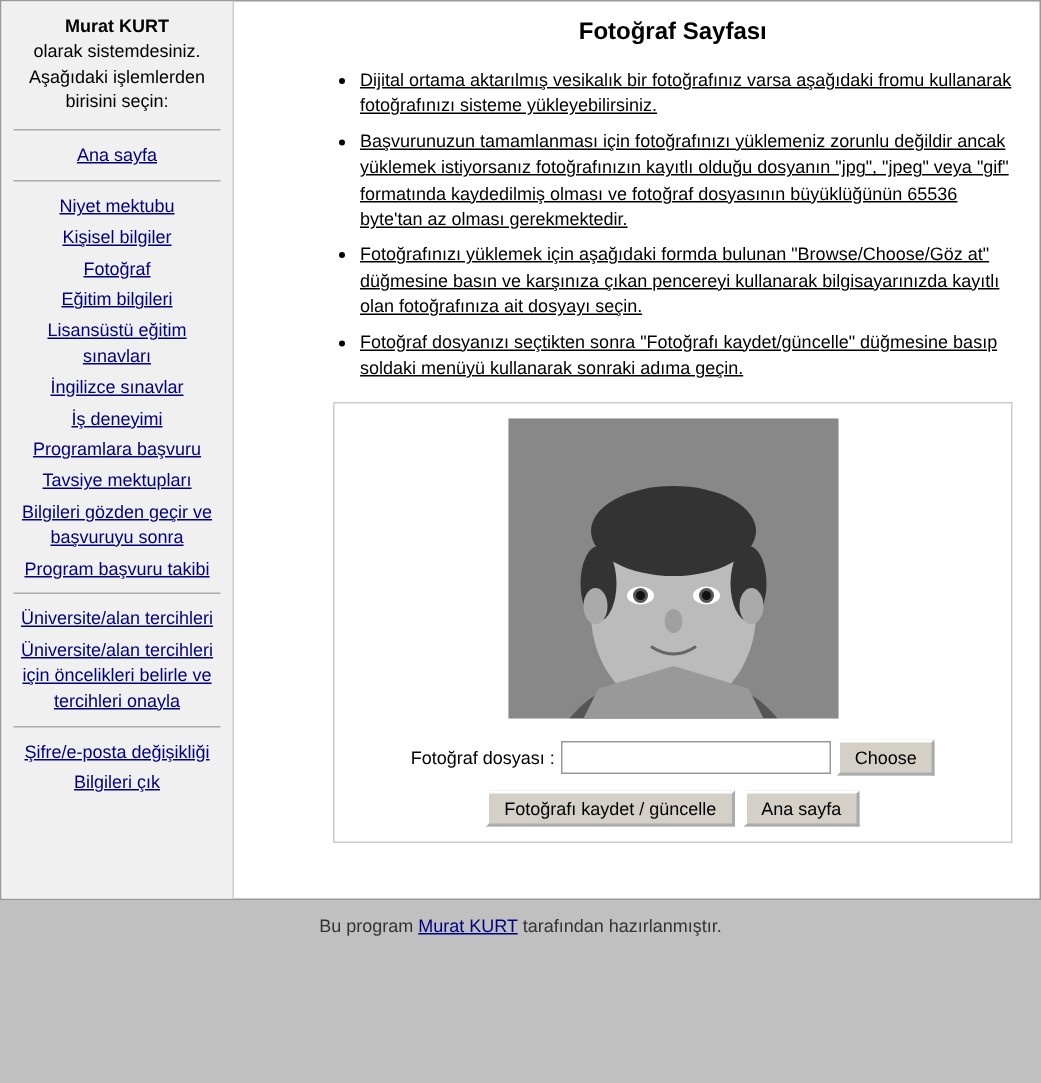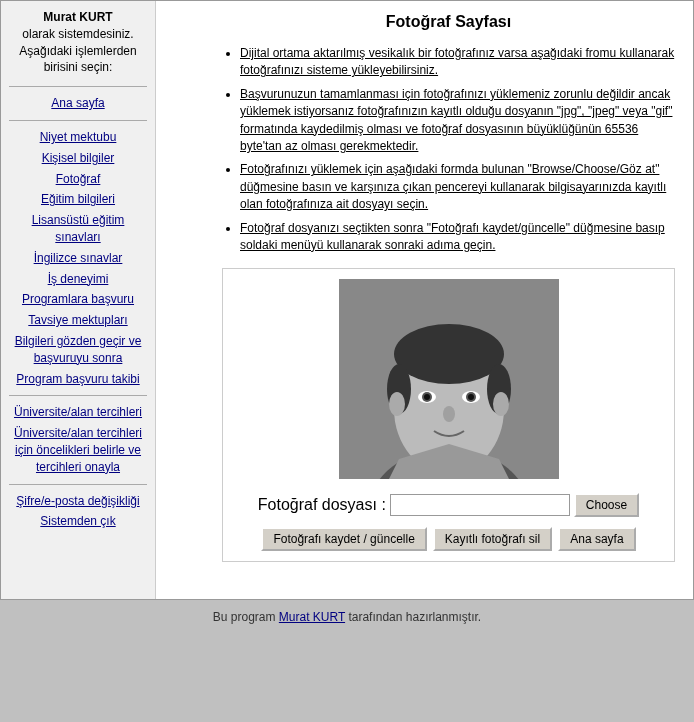--- a/index.html
+++ b/index.html
@@ -97,21 +97,21 @@
       width: 100%;
       height: 100%;
     }
     .file-row {
       display: flex;
       align-items: center;
       gap: 4px;
       margin-bottom: 10px;
     }
     .file-label {
-      font-size: 16px;
+      font-size: 12px;
       white-space: nowrap;
     }
     .file-input {
       border: 1px solid #999;
       height: 22px;
       width: 180px;
       font-size: 12px;
       padding: 2px 4px;
       background: white;
     }
@@ -170,21 +170,21 @@
       <a class="sidebar-link">İş deneyimi</a>
       <a class="sidebar-link">Programlara başvuru</a>
       <a class="sidebar-link">Tavsiye mektupları</a>
       <a class="sidebar-link">Bilgileri gözden geçir ve başvuruyu sonra</a>
       <a class="sidebar-link">Program başvuru takibi</a>
       <hr class="sidebar-divider">
       <a class="sidebar-link">Üniversite/alan tercihleri</a>
       <a class="sidebar-link">Üniversite/alan tercihleri için öncelikleri belirle ve tercihleri onayla</a>
       <hr class="sidebar-divider">
       <a class="sidebar-link">Şifre/e-posta değişikliği</a>
-      <a class="sidebar-link">Sistemden çık</a>
+      <a class="sidebar-link">Bilgileri çık</a>
     </div>
 
     <div class="content">
       <div class="page-title">Fotoğraf Sayfası</div>
 
       <div class="instructions">
         <ul>
           <li>Dijital ortama aktarılmış vesikalık bir fotoğrafınız varsa aşağıdaki fromu kullanarak fotoğrafınızı sisteme yükleyebilirsiniz.</li>
           <li>Başvurunuzun tamamlanması için fotoğrafınızı yüklemeniz zorunlu değildir ancak yüklemek istiyorsanız fotoğrafınızın kayıtlı olduğu dosyanın "jpg", "jpeg" veya "gif" formatında kaydedilmiş olması ve fotoğraf dosyasının büyüklüğünün 65536 byte'tan az olması gerekmektedir.</li>
           <li>Fotoğrafınızı yüklemek için aşağıdaki formda bulunan "Browse/Choose/Göz at" düğmesine basın ve karşınıza çıkan pencereyi kullanarak bilgisayarınızda kayıtlı olan fotoğrafınıza ait dosyayı seçin.</li>
@@ -229,21 +229,20 @@
         </div>
 
         <div class="file-row">
           <label class="file-label">Fotoğraf dosyası :</label>
           <input type="text" class="file-input" style="">
           <button class="choose-btn">Choose</button>
         </div>
 
         <div class="actions-row">
           <button class="action-btn">Fotoğrafı kaydet / güncelle</button>
-          <button class="action-btn">Kayıtlı fotoğrafı sil</button>
           <button class="action-btn">Ana sayfa</button>
         </div>
       </div>
     </div>
   </div>
 
   <div class="footer">
     <span>Bu program </span><a>Murat KURT</a><span> tarafından hazırlanmıştır.</span>
   </div>
 </div>

